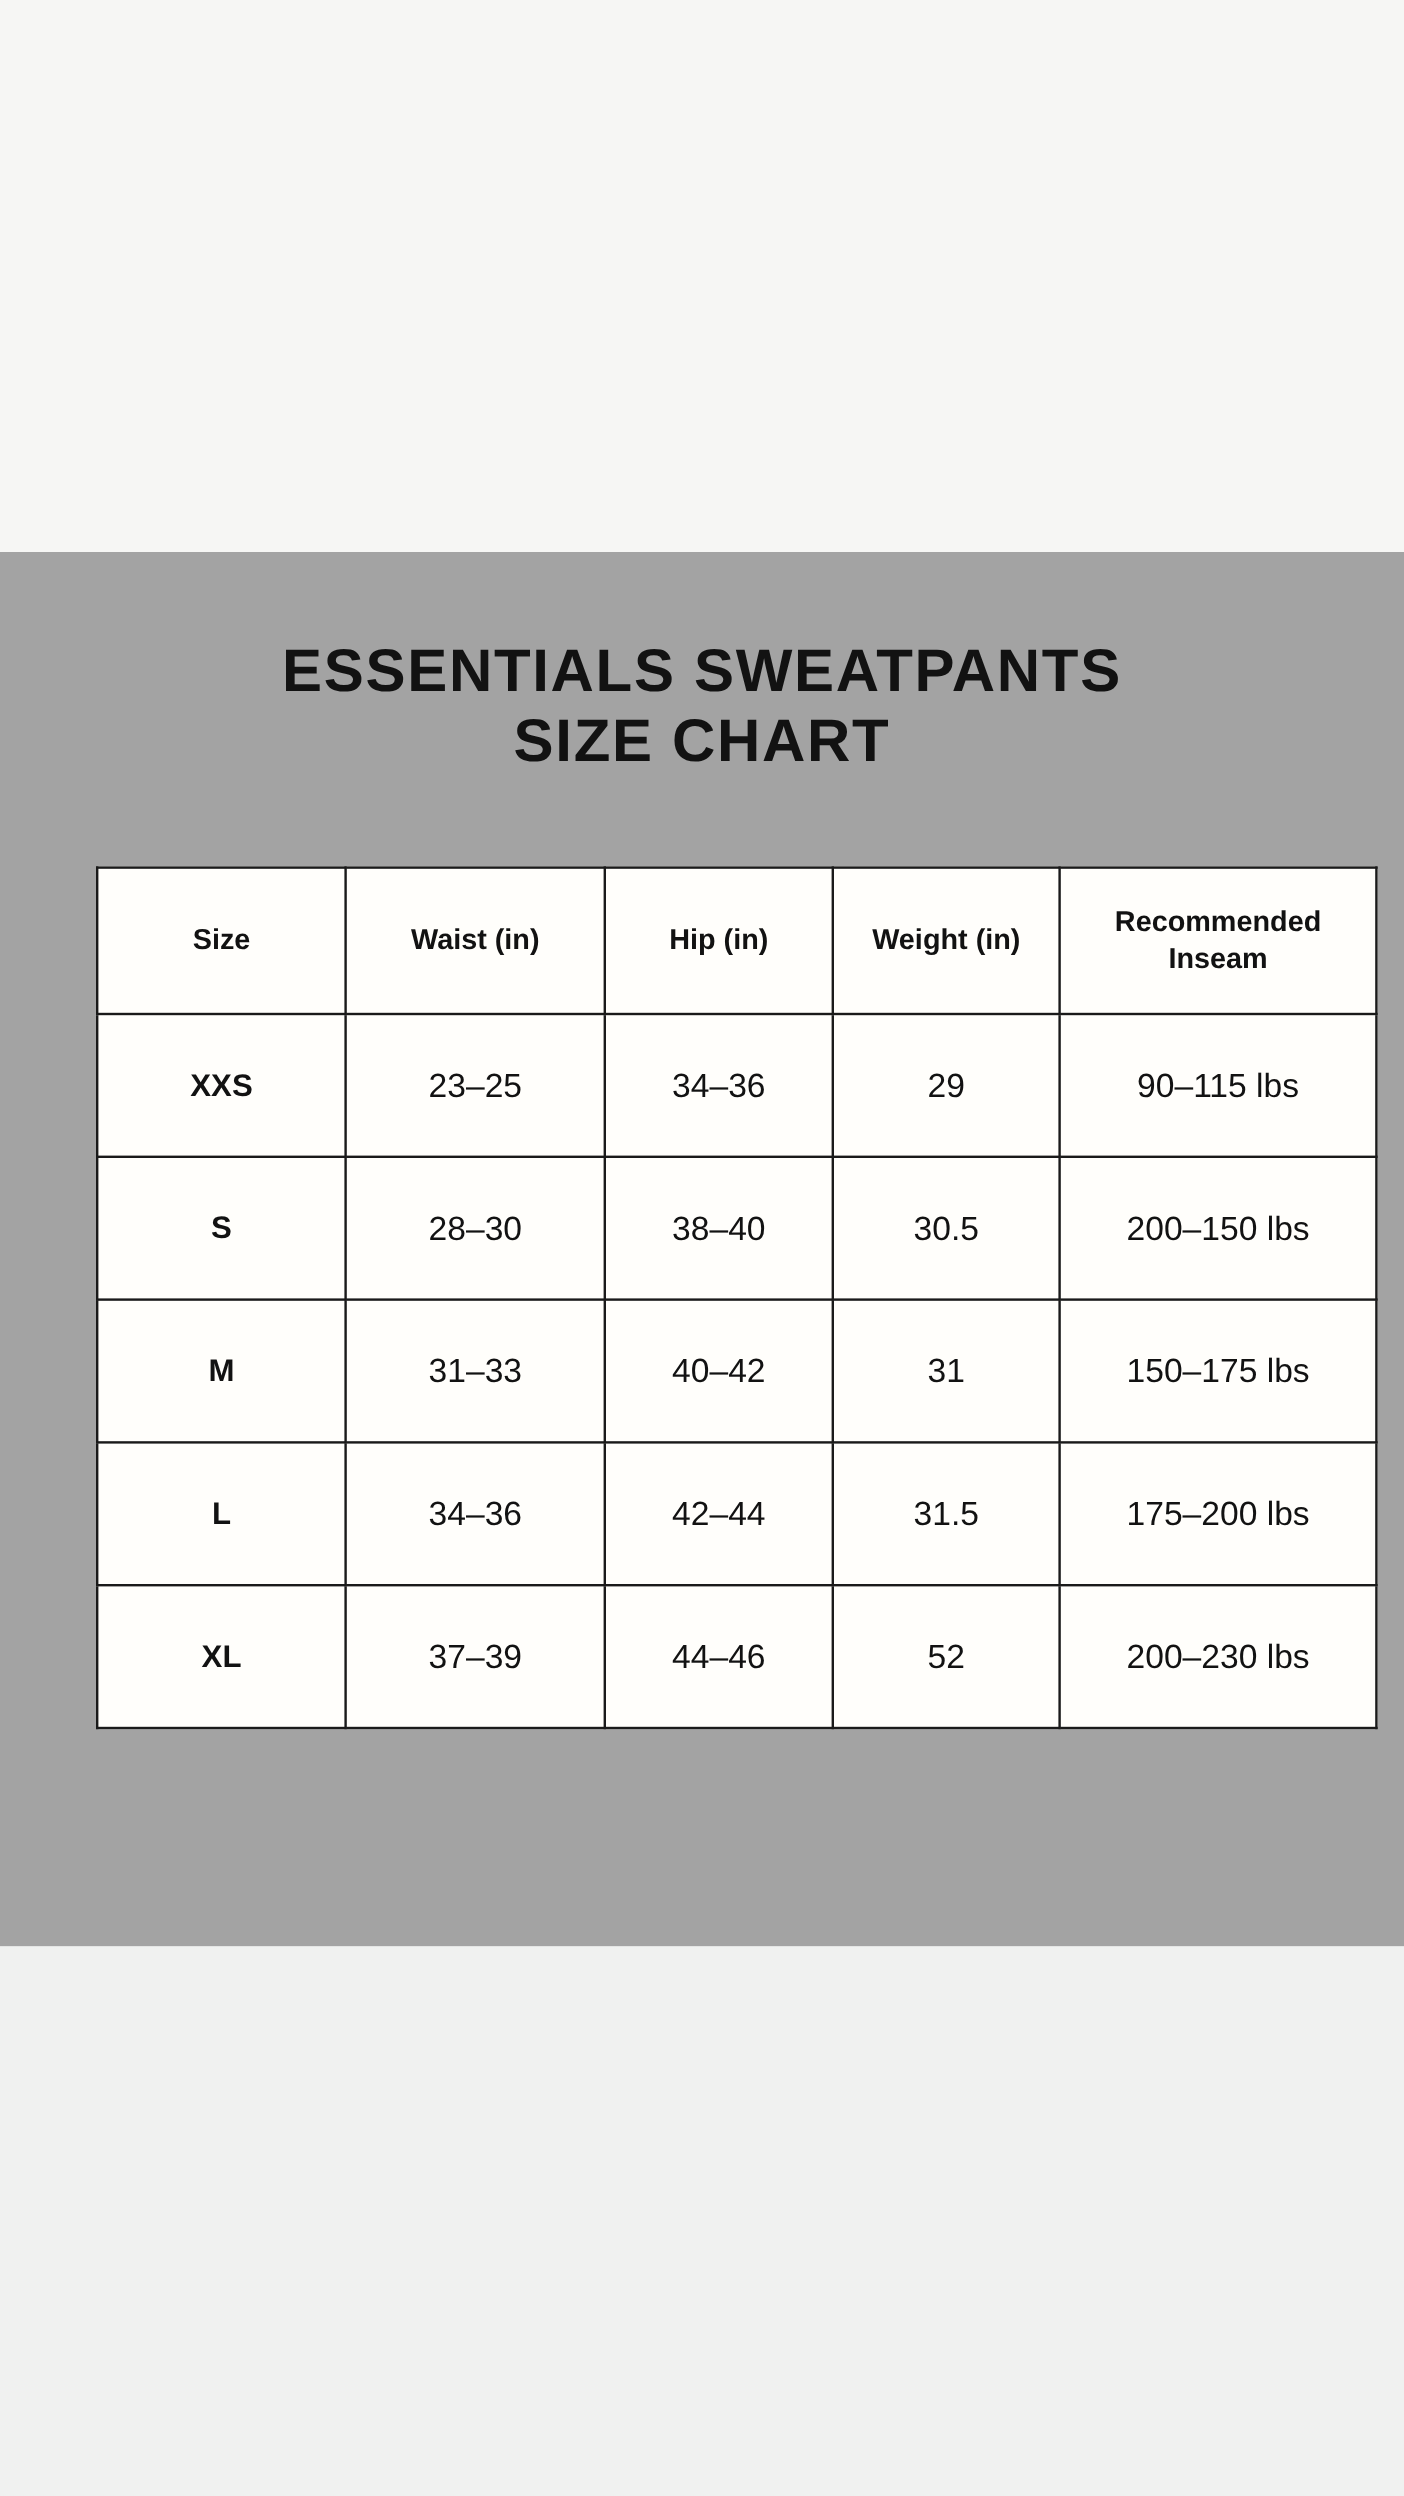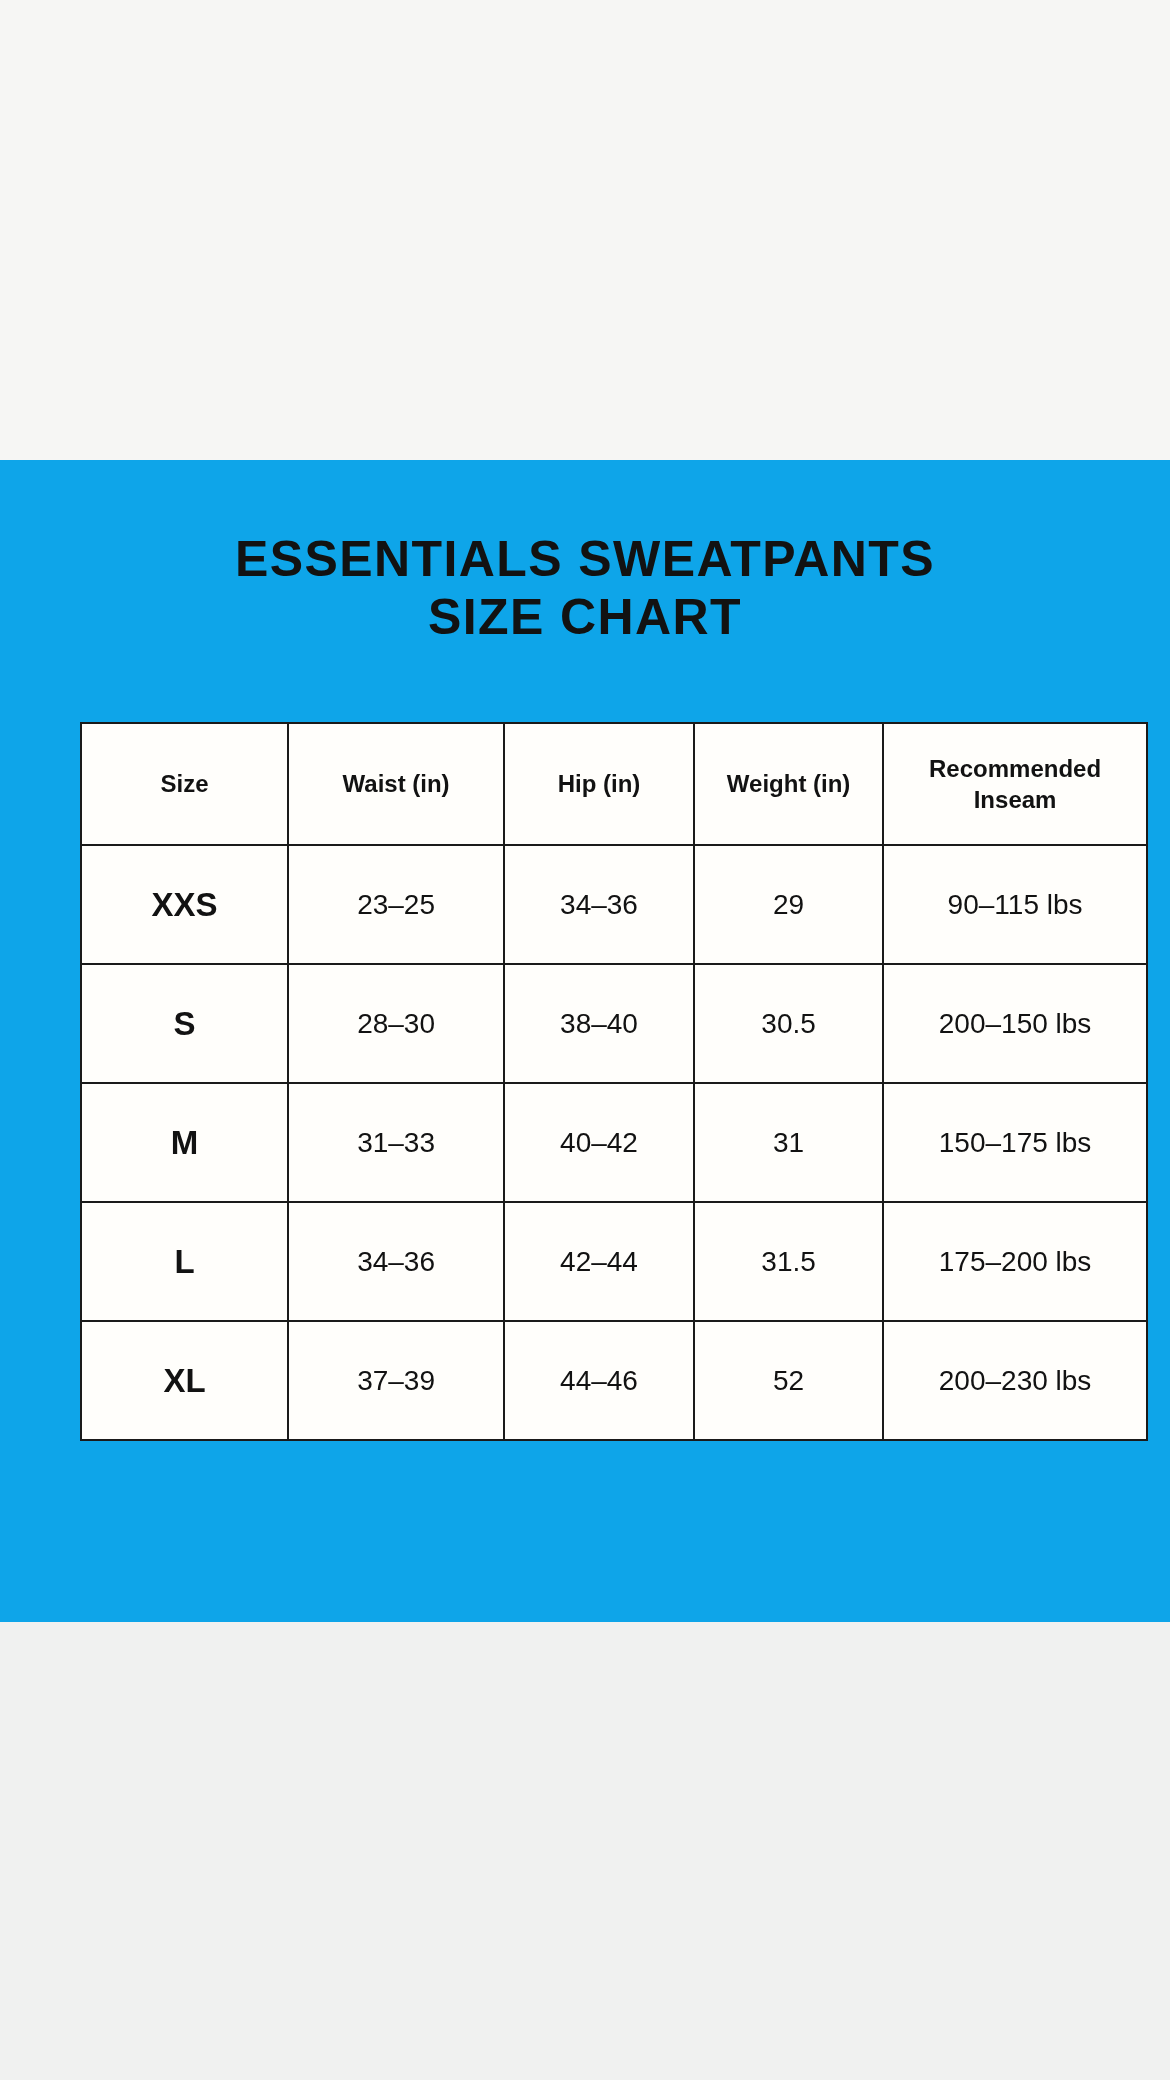--- a/index.html
+++ b/index.html
@@ -25,21 +25,21 @@
     width: 1170px;
     height: 460px;
     background: #f6f6f4;
   }
   .card {
     position: absolute;
     left: 0;
     top: 460px;
     width: 1170px;
     height: 1162px;
-    background: #0ea5e9;
+    background: #a3a3a3;
   }
   .band-bottom {
     position: absolute;
     left: 0;
     top: 1622px;
     width: 1170px;
     height: 458px;
     background: #f0f1f0;
   }
   .title {
@@ -82,21 +82,21 @@
     padding: 6px 8px;
   }
   table.size-chart tbody td {
     height: 119px;
     font-size: 28px;
     font-weight: normal;
     padding: 4px 8px;
   }
   table.size-chart tbody td.size-cell {
     font-weight: bold;
-    font-size: 33px;
+    font-size: 26px;
   }
   col.c-size { width: 194px; }
   col.c-waist { width: 202px; }
   col.c-hip { width: 178px; }
   col.c-inseam { width: 177px; }
   col.c-weight { width: 247px; }
 </style>
 </head>
 <body>
 

